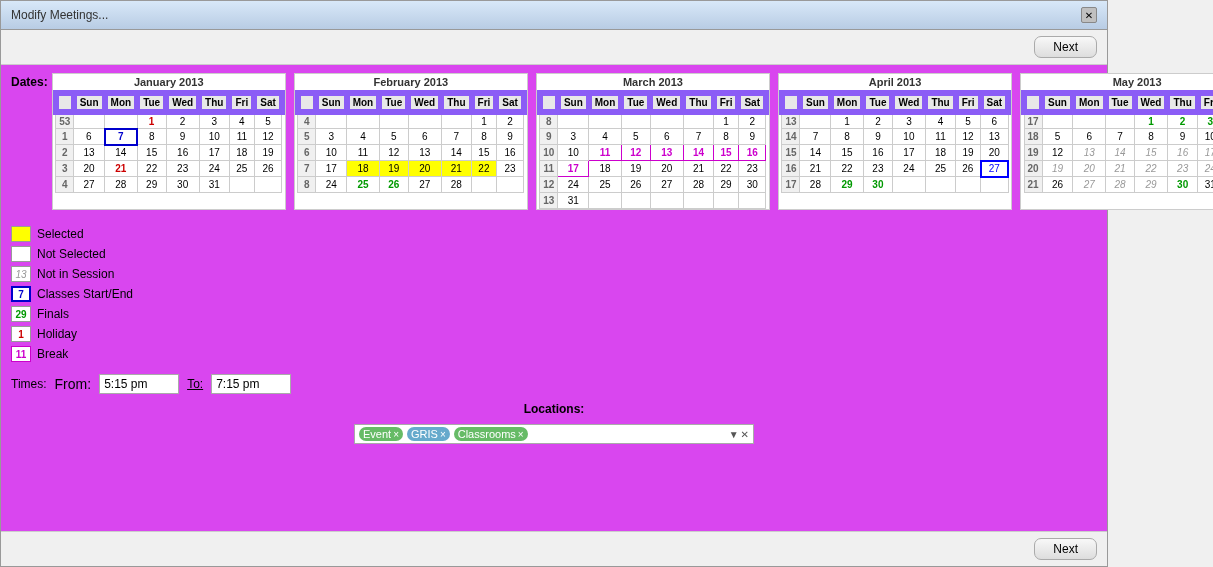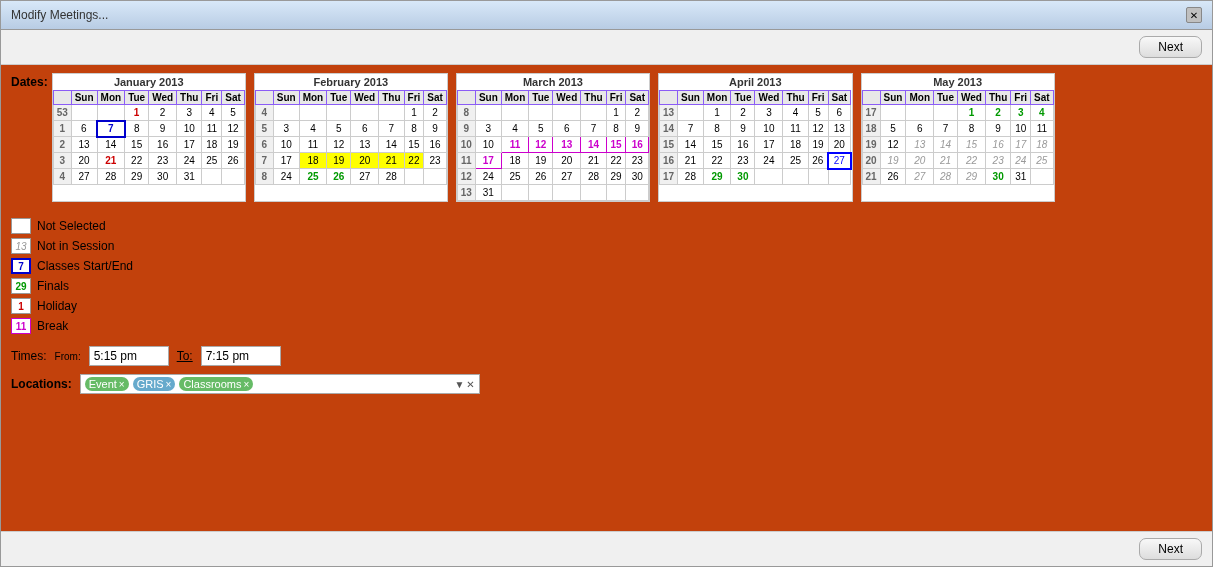--- a/index.html
+++ b/index.html
@@ -1,21 +1,21 @@
 <!DOCTYPE html>
 <html><head>
   <meta charset="utf-8">
   <style>
     * { box-sizing: border-box; margin: 0; padding: 0; }
     body { font-family: Arial, sans-serif; font-size: 12px; background: #f0f0f0; }
     
     .window {
-      width: 1213px;
+      width: 1108px;
       min-height: 567px;
-      background: #c2410c;
+      background: #d946ef;
       border: 1px solid #999;
       display: flex;
       flex-direction: column;
     }
     
     .title-bar {
       background: linear-gradient(to bottom, #d8e8f8, #b8cce4);
       padding: 6px 10px;
       display: flex;
       justify-content: space-between;
@@ -95,21 +95,21 @@
       font-size: 11px;
       color: #333;
     }
     
     .cal-table {
       border-collapse: collapse;
     }
     
     .cal-table th {
       background: #e8e8e8;
-      border: 1px solid #8b5cf6;
+      border: 6px solid #8b5cf6;
       text-align: center;
       padding: 1px 3px;
       font-size: 10px;
       font-weight: bold;
       min-width: 18px;
     }
     
     .cal-table td {
       border: 1px solid #ccc;
       text-align: center;
@@ -158,34 +158,35 @@
     .legend-label { font-size: 12px; }
     
     .times-row {
       display: flex;
       align-items: center;
       gap: 8px;
       margin-top: 4px;
     }
     
     .times-label { font-weight: normal; font-size: 12px; }
-    .from-label { font-size: 10px; }
+    .from-label { font-size: 14px; }
     .to-label { font-size: 12px; text-decoration: underline; }
     
     .time-input {
       border: 1px solid #aaa;
       padding: 2px 4px;
       font-size: 12px;
       width: 80px;
     }
     
     .locations-row {
       display: flex;
       align-items: center;
       gap: 8px;
+      flex-direction: column;
     }
     
     .locations-label { font-weight: bold; font-size: 12px; }
     
     .locations-field {
       display: flex;
       align-items: center;
       border: 1px solid #aaa;
       background: white;
       padding: 2px 4px;
@@ -602,20 +603,24 @@
                 <td></td>
               </tr>
             </tbody>
           </table>
         </div>
 
       </div>
     </div>
 
     <div class="legend">
+      <div class="legend-row">
+        <div class="legend-box" style="background:#ffff00;"></div>
+        <span class="legend-label">Selected</span>
+      </div>
       <div class="legend-row">
         <div class="legend-box" style="background:white;"></div>
         <span class="legend-label">Not Selected</span>
       </div>
       <div class="legend-row">
         <div class="legend-box" style="background:white; color:#999; font-style:italic;">13</div>
         <span class="legend-label">Not in Session</span>
       </div>
       <div class="legend-row">
         <div class="legend-box" style="background:white; color:#0000cc; font-weight:bold; border:2px solid #0000cc;">7</div>

